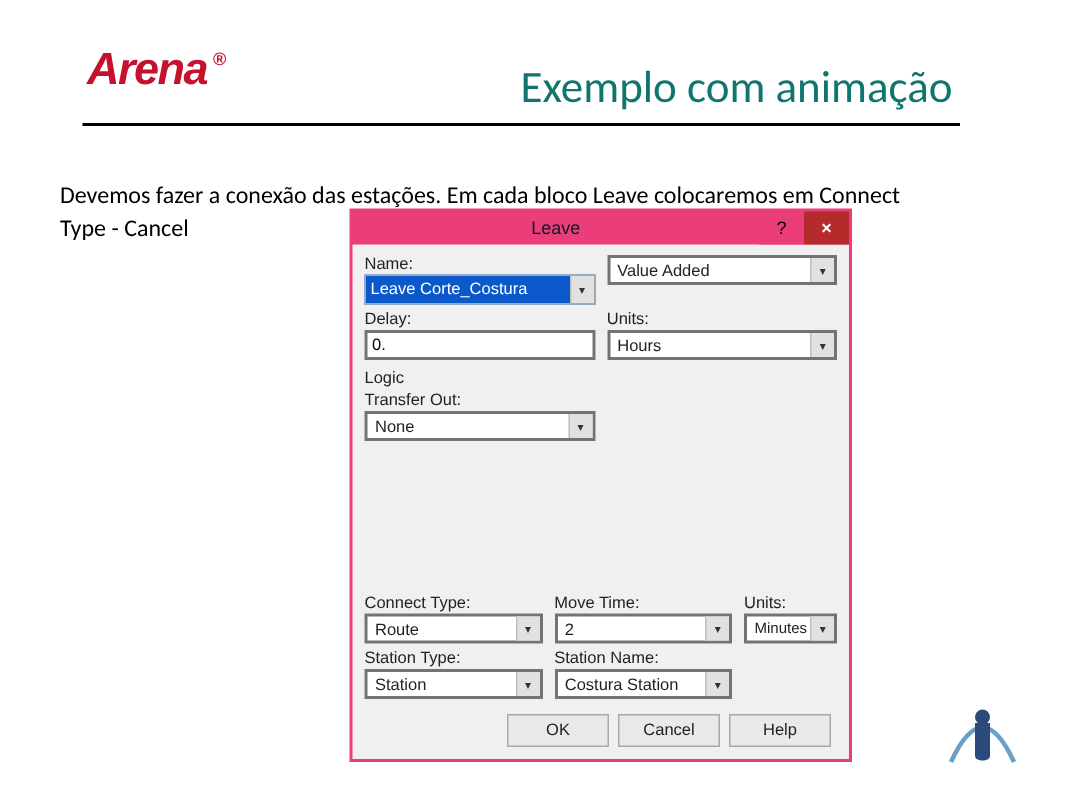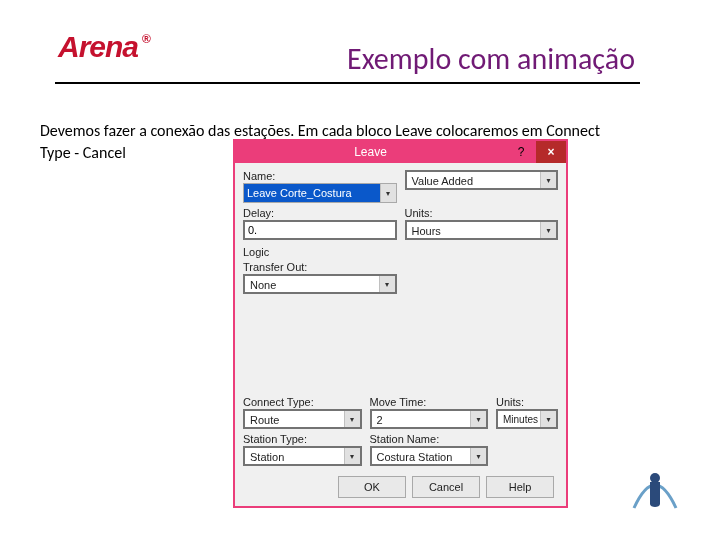--- a/index.html
+++ b/index.html
@@ -1,25 +1,25 @@
 <!DOCTYPE html>
 <html><head>
 <meta charset="utf-8">
 <style>
   * { box-sizing: border-box; margin: 0; padding: 0; }
   body { width: 720px; height: 540px; background: #fff; font-family: "Segoe UI", Arial, sans-serif; font-size: 11px; color: #222; position: relative; }
   .slide { position: relative; width: 720px; height: 540px; padding: 28px 40px 12px 40px; }
   .logo { position: absolute; left: 58px; top: 30px; font-family: "Arial Black", Arial, sans-serif; font-weight: 900; font-style: italic; font-size: 30px; color: #c5112e; letter-spacing: -1px; }
   .logo sup { font-size: 12px; font-style: normal; font-weight: bold; vertical-align: top; position: relative; top: 2px; left: 4px; }
-  .maintitle { position: absolute; right: 85px; top: 40px; font-family: Calibri, Arial, sans-serif; font-size: 30px; color: #701a75; font-weight: 400; text-align: center; }
+  .maintitle { position: absolute; right: 85px; top: 40px; font-family: Calibri, Arial, sans-serif; font-size: 30px; color: #0f766e; font-weight: 400; text-align: center; }
   .hr { position: absolute; left: 55px; right: 80px; top: 82px; height: 2px; background: #000; }
   .bodytext { position: absolute; left: 40px; right: 40px; top: 120px; font-family: Calibri, Arial, sans-serif; font-size: 16px; color: #000; line-height: 1.4; }
   .dialog { position: absolute; left: 233px; top: 139px; width: 335px; background: #eb3d7a; padding: 2px; }
   .titlebar { display: flex; height: 22px; align-items: stretch; background: #eb3d7a; }
-  .titlebar-title { flex: 1; text-align: center; font-size: 12px; color: #ffffff; line-height: 22px; }
+  .titlebar-title { flex: 1; text-align: center; font-size: 12px; color: #0f172a; line-height: 22px; }
   .titlebar-btn { width: 30px; display: flex; align-items: center; justify-content: center; font-size: 12px; }
   .titlebar-help { background: #eb3d7a; color: #000; }
   .titlebar-close { background: #b52a2a; color: #fff; font-weight: bold; }
   .dlg-body { background: #f0f0f0; padding: 7px 8px 0 8px; }
   .row { display: flex; gap: 8px; margin-bottom: 2px; }
   .col { flex: 1; display: flex; flex-direction: column; }
   .col.small { flex: 0 0 62px; }
   .lbl { font-size: 11px; color: #222; margin-bottom: 1px; white-space: nowrap; }
   .inpwrap { position: relative; height: 20px; }
   input.txt, .combo, .combo-sel { width: 100%; height: 20px; border: 2px solid #737373; background: #fff; font-size: 11px; padding: 0 3px; }

